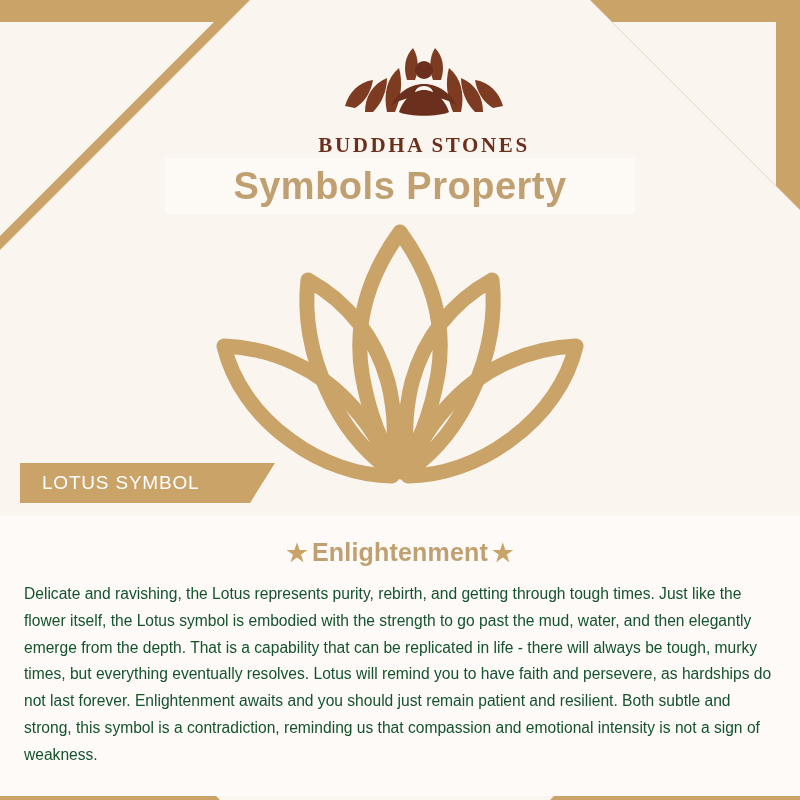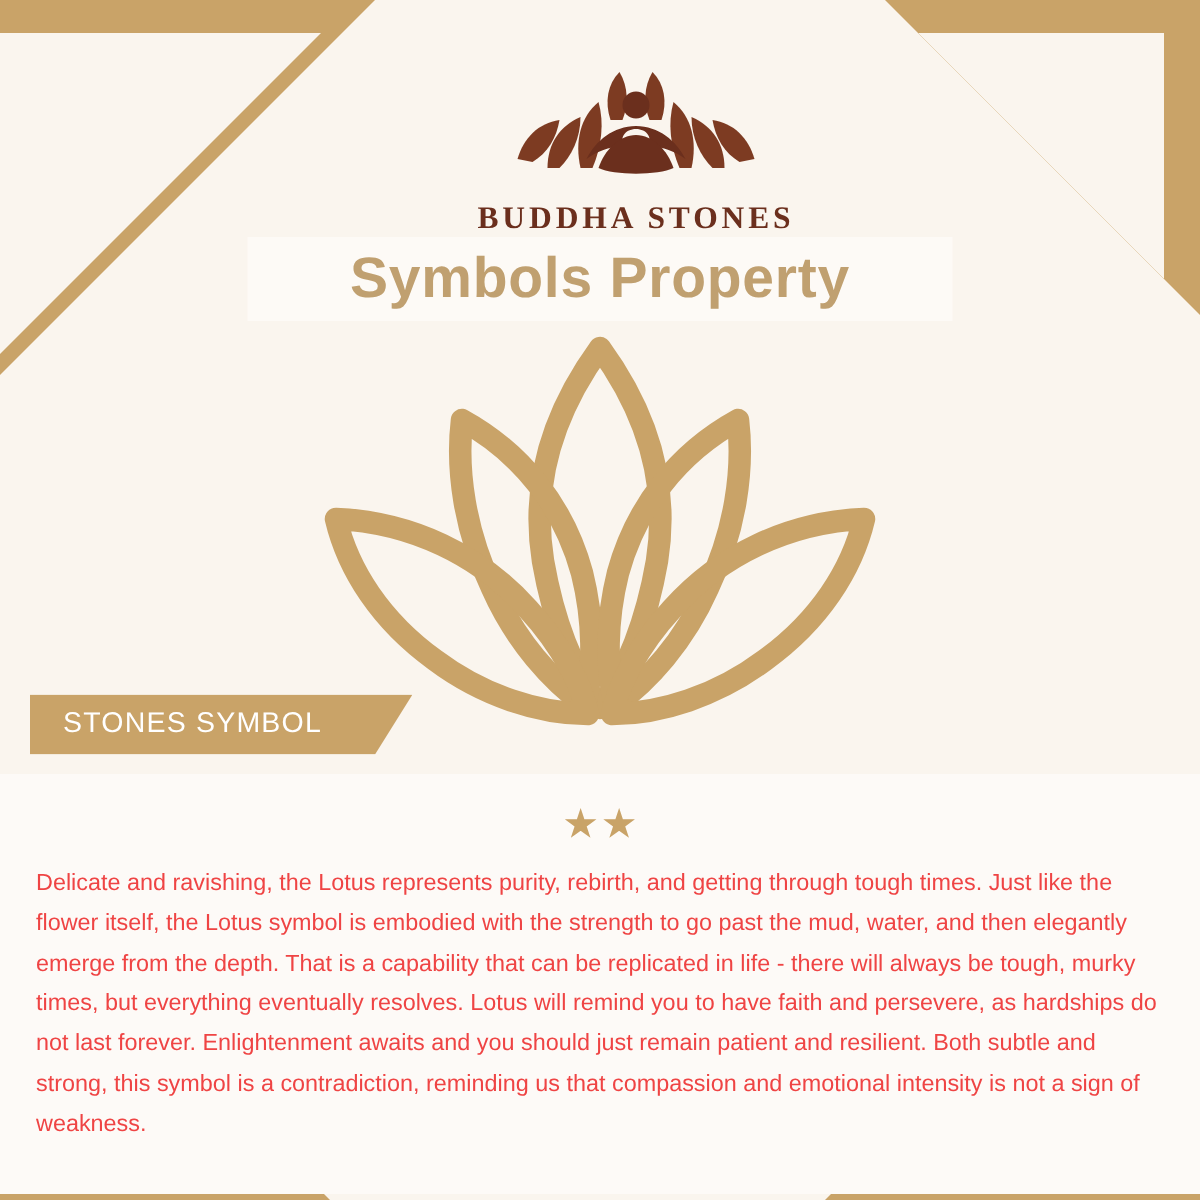--- a/index.html
+++ b/index.html
@@ -184,21 +184,21 @@
   }
   .headline .word {
     white-space: nowrap;
   }
 
   .paragraph {
     margin: 0;
     padding: 14px 22px 0 24px;
     font-size: 15.6px;
     line-height: 1.72;
-    color: #ef4444;
+    color: #14532d;
     text-align: left;
   }
 </style>
 </head>
 <body>
 
 <div class="page">
 
   <div class="corner corner-tl">
     <div class="corner-tl-inner"></div>
@@ -256,25 +256,26 @@
 
         <path d="M312 66 C272 88 244 124 232 168 C224 200 224 232 230 256 C252 240 276 214 292 178 C310 140 316 100 312 66 Z"></path>
 
         <path d="M44 132 C94 134 140 156 172 192 C196 218 208 244 212 262 C180 262 142 250 110 226 C74 200 52 166 44 132 Z"></path>
 
         <path d="M396 132 C346 134 300 156 268 192 C244 218 232 244 228 262 C260 262 298 250 330 226 C366 200 388 166 396 132 Z"></path>
       </g>
     </svg>
 
     <div class="ribbon">
-      <span class="ribbon-text">STONES SYMBOL</span>
+      <span class="ribbon-text">LOTUS SYMBOL</span>
     </div>
 
     <div class="body-panel">
       <div class="headline">
         <span class="star">★</span>
+        <span class="word">Enlightenment</span>
         <span class="star">★</span>
       </div>
       <p class="paragraph">Delicate and ravishing, the Lotus represents purity, rebirth, and getting through tough times. Just like the flower itself, the Lotus symbol is embodied with the strength to go past the mud, water, and then elegantly emerge from the depth. That is a capability that can be replicated in life - there will always be tough, murky times, but everything eventually resolves. Lotus will remind you to have faith and persevere, as hardships do not last forever. Enlightenment awaits and you should just remain patient and resilient. Both subtle and strong, this symbol is a contradiction, reminding us that compassion and emotional intensity is not a sign of weakness.</p>
     </div>
 
   </div>
 </div>
 
 </body></html>

